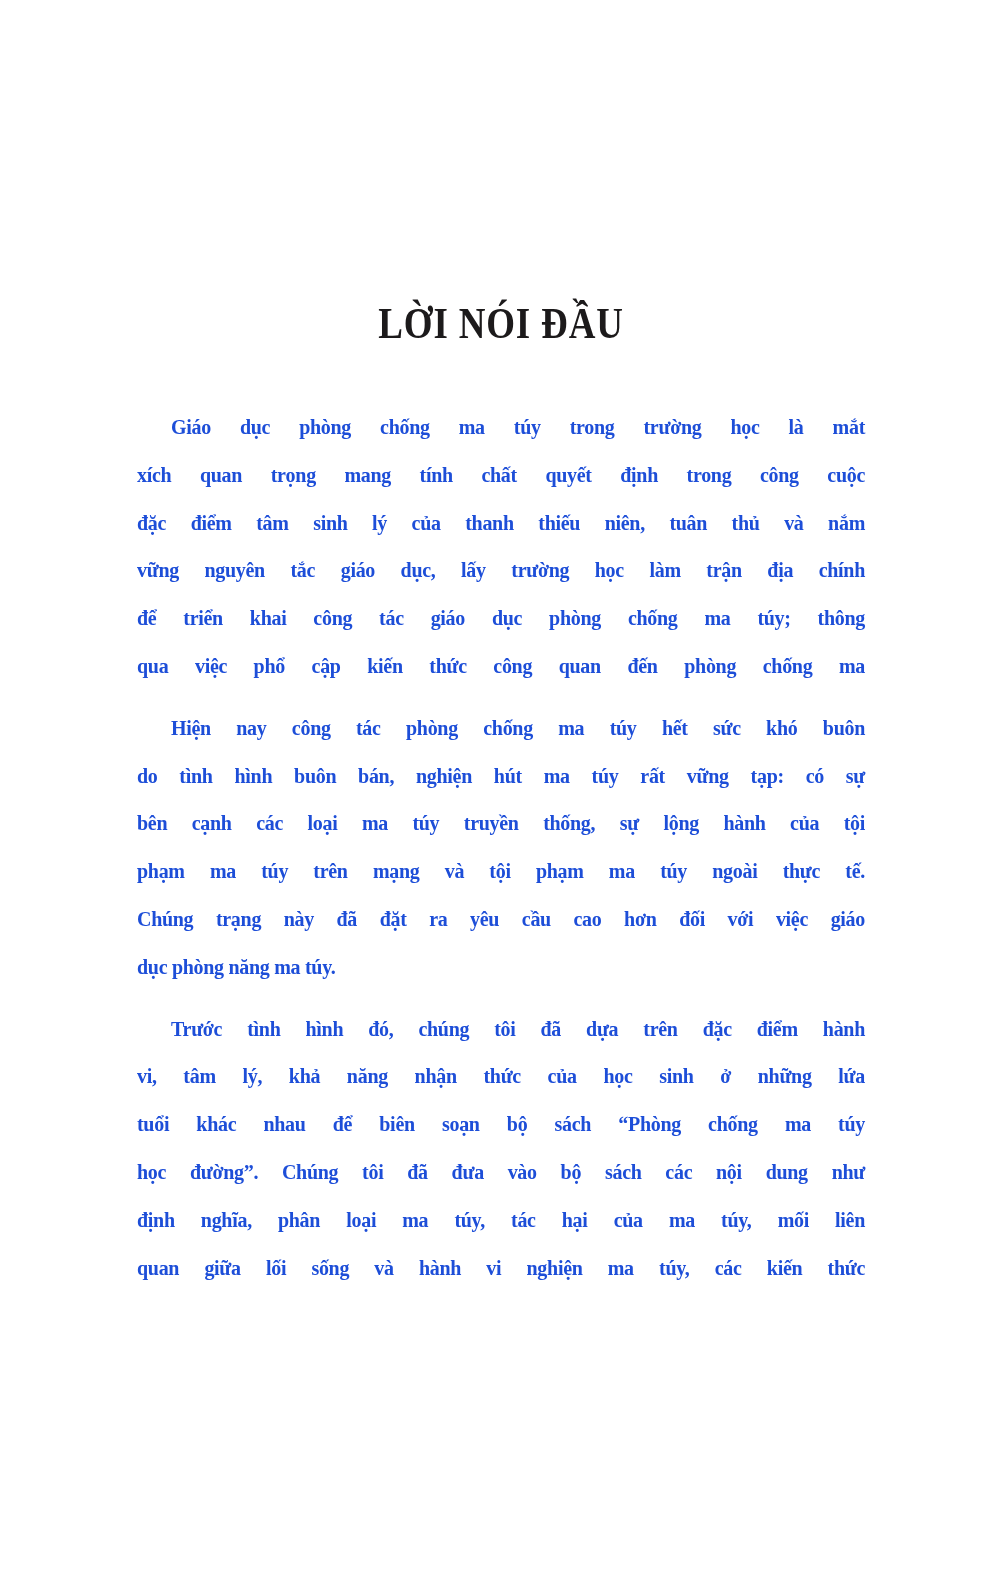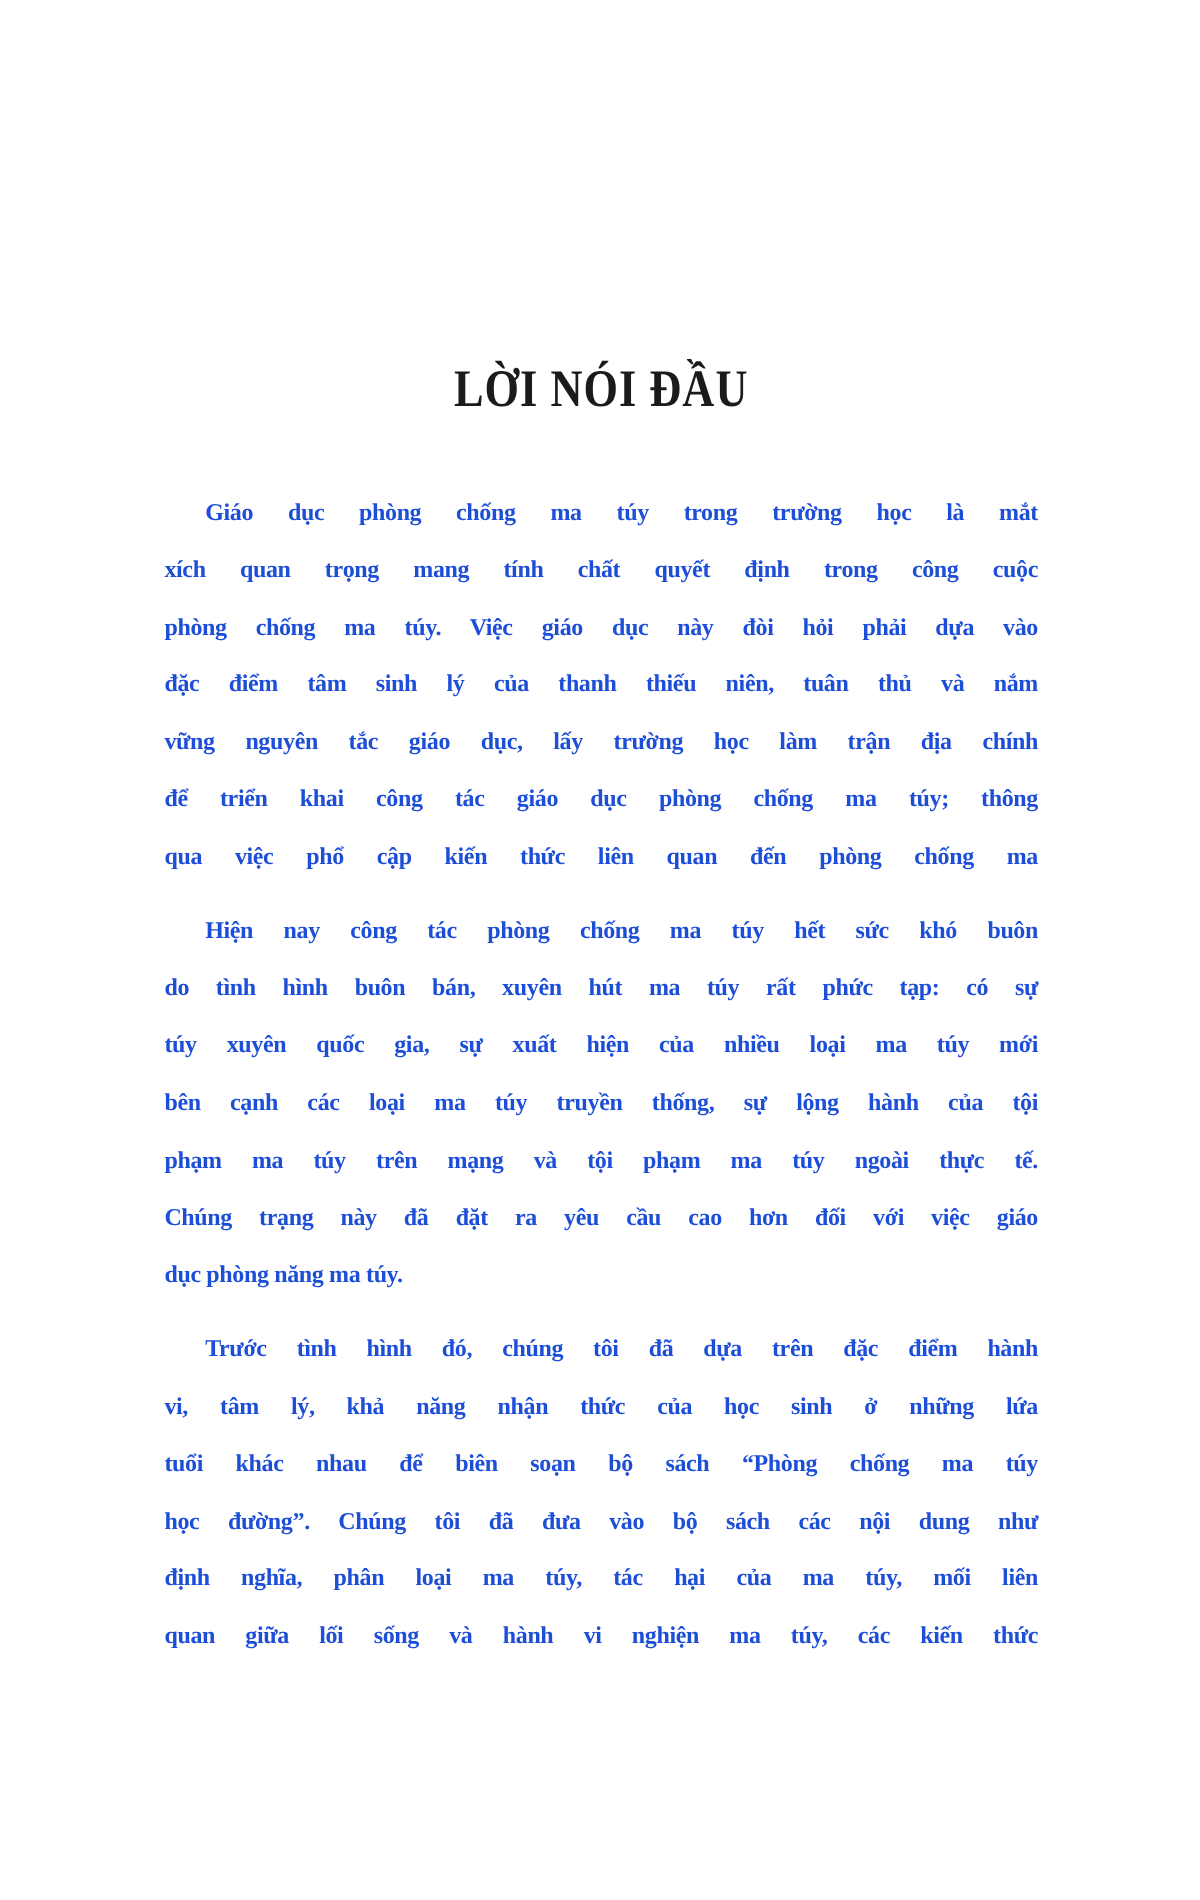--- a/index.html
+++ b/index.html
@@ -61,30 +61,28 @@
 </head>
 <body>
 
 <div class="book-page">
   <div class="content">
     <h1 class="title">LỜI NÓI ĐẦU</h1>
     <div class="body-text">
         <div class="paragraph">
           <div class="line indent">Giáo dục phòng chống ma túy trong trường học là mắt</div>
           <div class="line">xích quan trọng mang tính chất quyết định trong công cuộc</div>
-          <div class="line">phòng chống ma túy. Việc giáo dục này đòi hỏi phải dựa vào</div>
           <div class="line">đặc điểm tâm sinh lý của thanh thiếu niên, tuân thủ và nắm</div>
           <div class="line">vững nguyên tắc giáo dục, lấy trường học làm trận địa chính</div>
           <div class="line">để triển khai công tác giáo dục phòng chống ma túy; thông</div>
-          <div class="line">qua việc phổ cập kiến thức liên quan đến phòng chống ma</div>
+          <div class="line">qua việc phổ cập kiến thức công quan đến phòng chống ma</div>
         </div>
         <div class="paragraph">
           <div class="line indent">Hiện nay công tác phòng chống ma túy hết sức khó buôn</div>
-          <div class="line">do tình hình buôn bán, xuyên hút ma túy rất phức tạp: có sự</div>
-          <div class="line">túy xuyên quốc gia, sự xuất hiện của nhiều loại ma túy mới</div>
+          <div class="line">do tình hình buôn bán, nghiện hút ma túy rất vững tạp: có sự</div>
           <div class="line">bên cạnh các loại ma túy truyền thống, sự lộng hành của tội</div>
           <div class="line">phạm ma túy trên mạng và tội phạm ma túy ngoài thực tế.</div>
           <div class="line">Chúng trạng này đã đặt ra yêu cầu cao hơn đối với việc giáo</div>
           <div class="line no-just">dục phòng năng ma túy.</div>
         </div>
         <div class="paragraph">
           <div class="line indent">Trước tình hình đó, chúng tôi đã dựa trên đặc điểm hành</div>
           <div class="line">vi, tâm lý, khả năng nhận thức của học sinh ở những lứa</div>
           <div class="line">tuổi khác nhau để biên soạn bộ sách “Phòng chống ma túy</div>
           <div class="line">học đường”. Chúng tôi đã đưa vào bộ sách các nội dung như</div>

